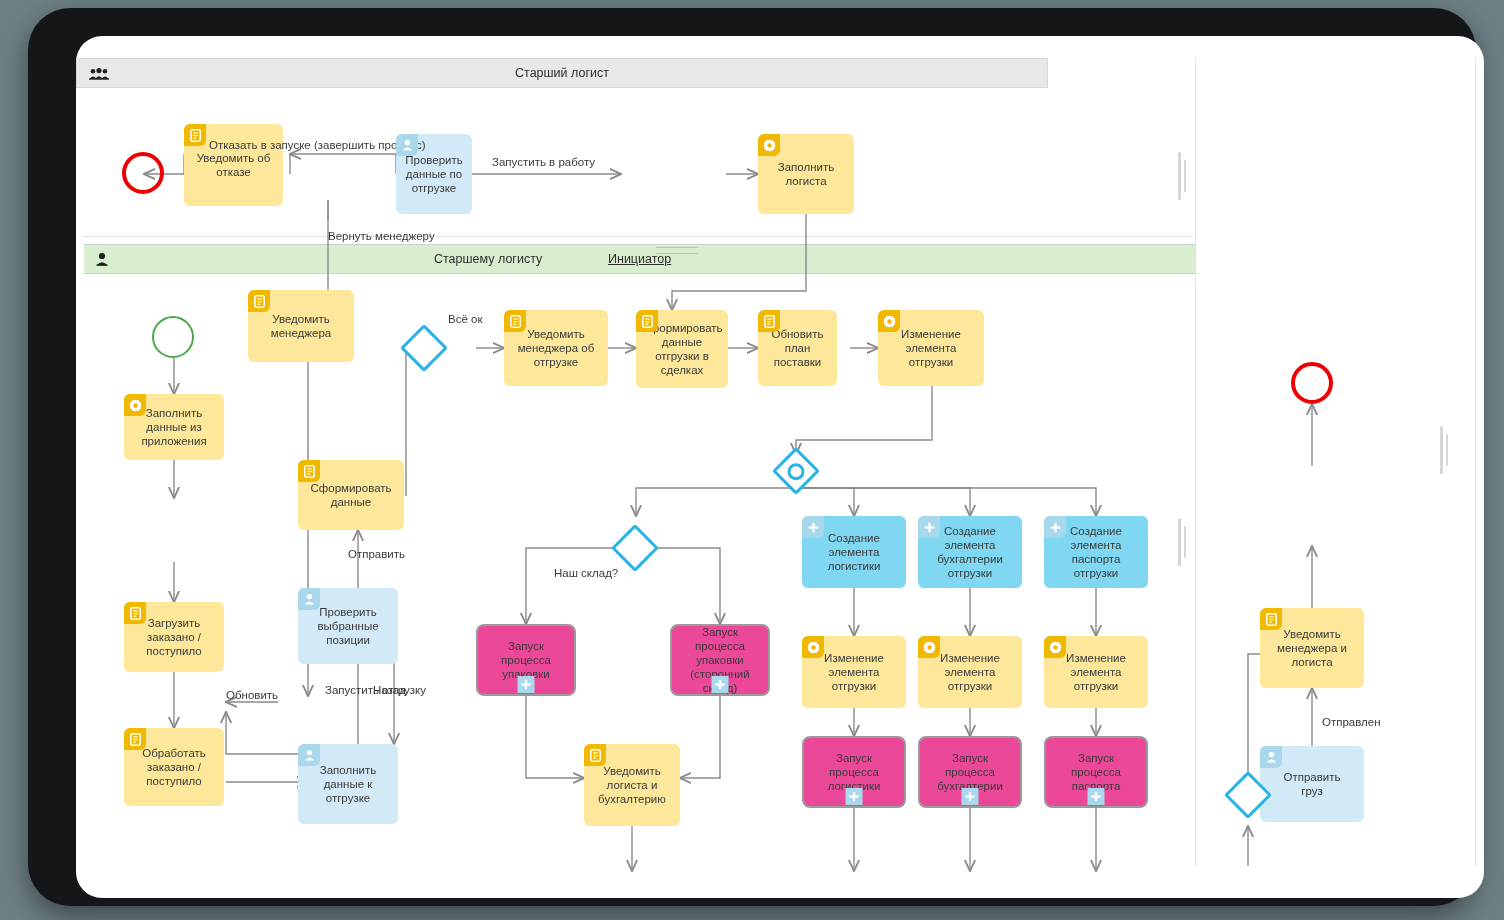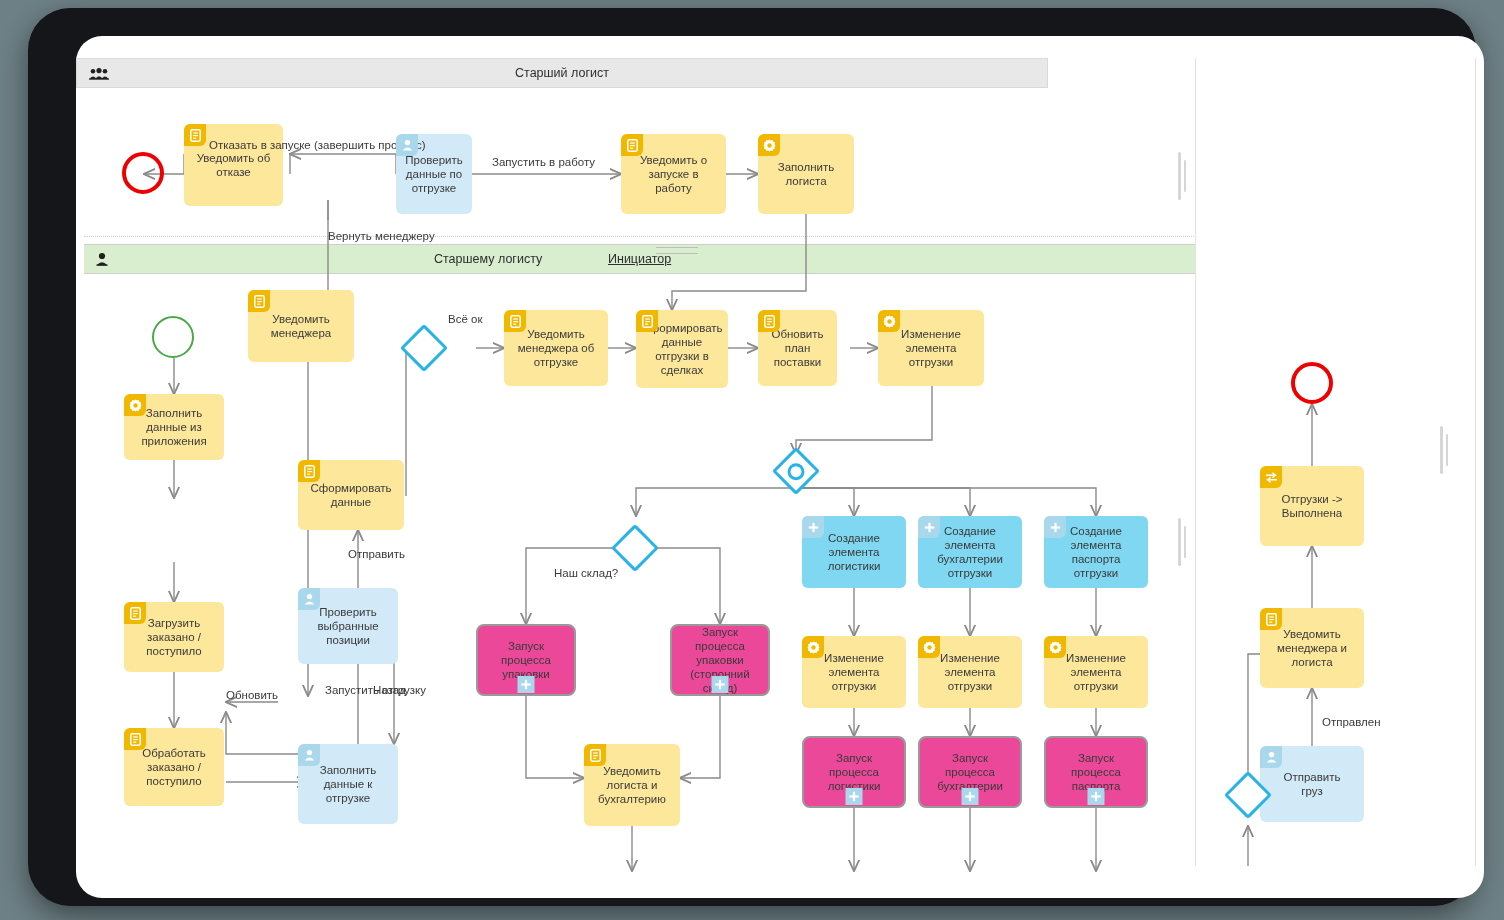--- a/index.html
+++ b/index.html
@@ -287,33 +287,20 @@
           <svg width="11" height="12" viewBox="0 0 11 12">
               <circle cx="5.5" cy="3.6" r="2.7" fill="#fff"></circle>
               <path d="M0.6 11.4 Q5.5 5.6 10.4 11.4 Z" fill="#fff"></path>
             </svg>
         </span>
         <span class="lbl">Проверить
 данные по
 отгрузке</span>
       </div>
 
-      <div class="node yellow" style="left:545px; top:98px; width:105px; height:80px;">
-        <span class="badge b-yellow">
-          <svg width="11" height="13" viewBox="0 0 11 13">
-              <rect x="0.8" y="0.8" width="9.4" height="11.4" rx="1.4" fill="none" stroke="#fff" stroke-width="1.5"></rect>
-              <rect x="3.2" y="3.4" width="4.6" height="1.2" fill="#fff"></rect>
-              <rect x="3.2" y="6" width="4.6" height="1.2" fill="#fff"></rect>
-              <rect x="3.2" y="8.6" width="3" height="1.2" fill="#fff"></rect>
-            </svg>
-        </span>
-        <span class="lbl">Уведомить о
-запуске в
-работу</span>
-      </div>
 
       <div class="node yellow" style="left:682px; top:98px; width:96px; height:80px;">
         <span class="badge b-yellow">
           <svg width="13" height="13" viewBox="0 0 13 13">
               <path d="M6.5 0.6 l1.5 1 1.7-.5 .6 1.7 1.7 .6 -.5 1.7 1 1.4 -1 1.4 .5 1.7 -1.7 .6 -.6 1.7 -1.7-.5 -1.5 1 -1.5-1 -1.7 .5 -.6-1.7 -1.7-.6 .5-1.7 -1-1.4 1-1.4 -.5-1.7 1.7-.6 .6-1.7 1.7 .5 Z" fill="#fff"></path>
               <circle cx="6.5" cy="6.5" r="2.2" fill="#f1b800"></circle>
             </svg>
         </span>
         <span class="lbl">Заполнить
 логиста</span>
@@ -627,30 +614,20 @@
         <span class="marker-plus">
           <svg width="11" height="11" viewBox="0 0 11 11">
               <rect x="4.4" y="0.8" width="2.2" height="9.4" fill="#fff"></rect>
               <rect x="0.8" y="4.4" width="9.4" height="2.2" fill="#fff"></rect>
             </svg>
         </span>
       </div>
 
       <div class="event end" style="left:1215px; top:326px; width:42px; height:42px;"></div>
 
-      <div class="node yellow" style="left:1184px; top:430px; width:104px; height:80px;">
-        <span class="badge b-yellow">
-          <svg width="13" height="11" viewBox="0 0 13 11">
-              <path d="M1 3.2 h9 M7.4 0.8 L10.6 3.2 L7.4 5.6" fill="none" stroke="#fff" stroke-width="1.4"></path>
-              <path d="M12 7.8 h-9 M5.6 5.4 L2.4 7.8 L5.6 10.2" fill="none" stroke="#fff" stroke-width="1.4"></path>
-            </svg>
-        </span>
-        <span class="lbl">Отгрузки -&gt;
-Выполнена</span>
-      </div>
 
       <div class="node yellow" style="left:1184px; top:572px; width:104px; height:80px;">
         <span class="badge b-yellow">
           <svg width="11" height="13" viewBox="0 0 11 13">
               <rect x="0.8" y="0.8" width="9.4" height="11.4" rx="1.4" fill="none" stroke="#fff" stroke-width="1.5"></rect>
               <rect x="3.2" y="3.4" width="4.6" height="1.2" fill="#fff"></rect>
               <rect x="3.2" y="6" width="4.6" height="1.2" fill="#fff"></rect>
               <rect x="3.2" y="8.6" width="3" height="1.2" fill="#fff"></rect>
             </svg>
         </span>

